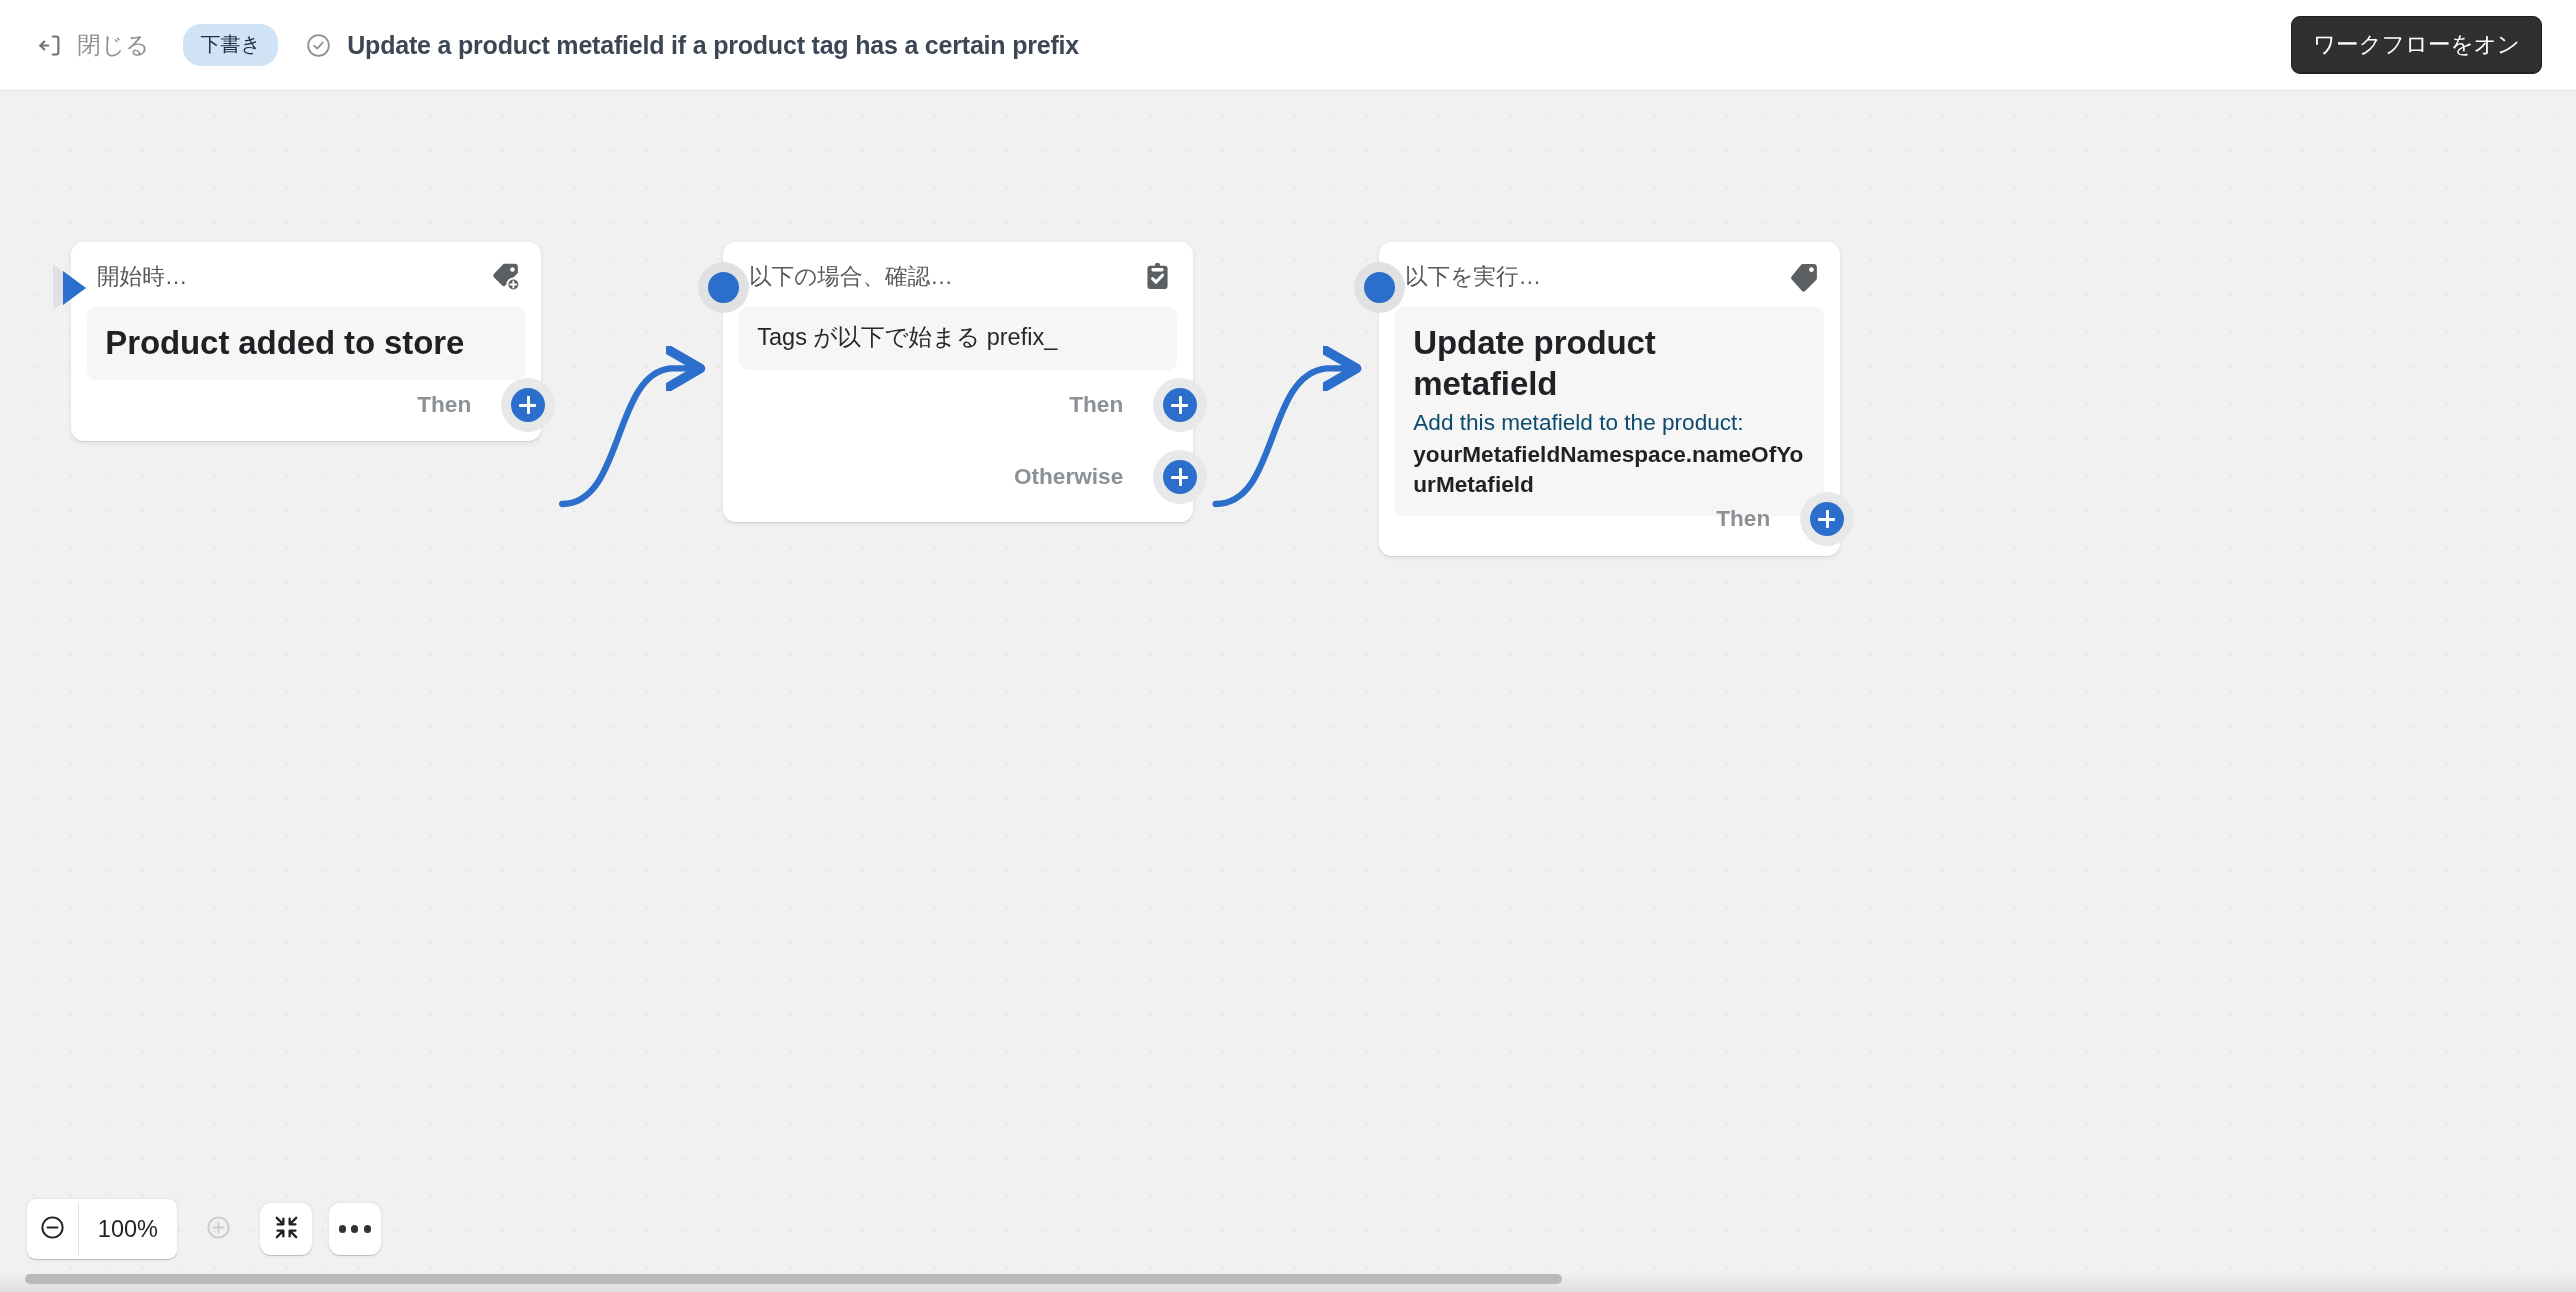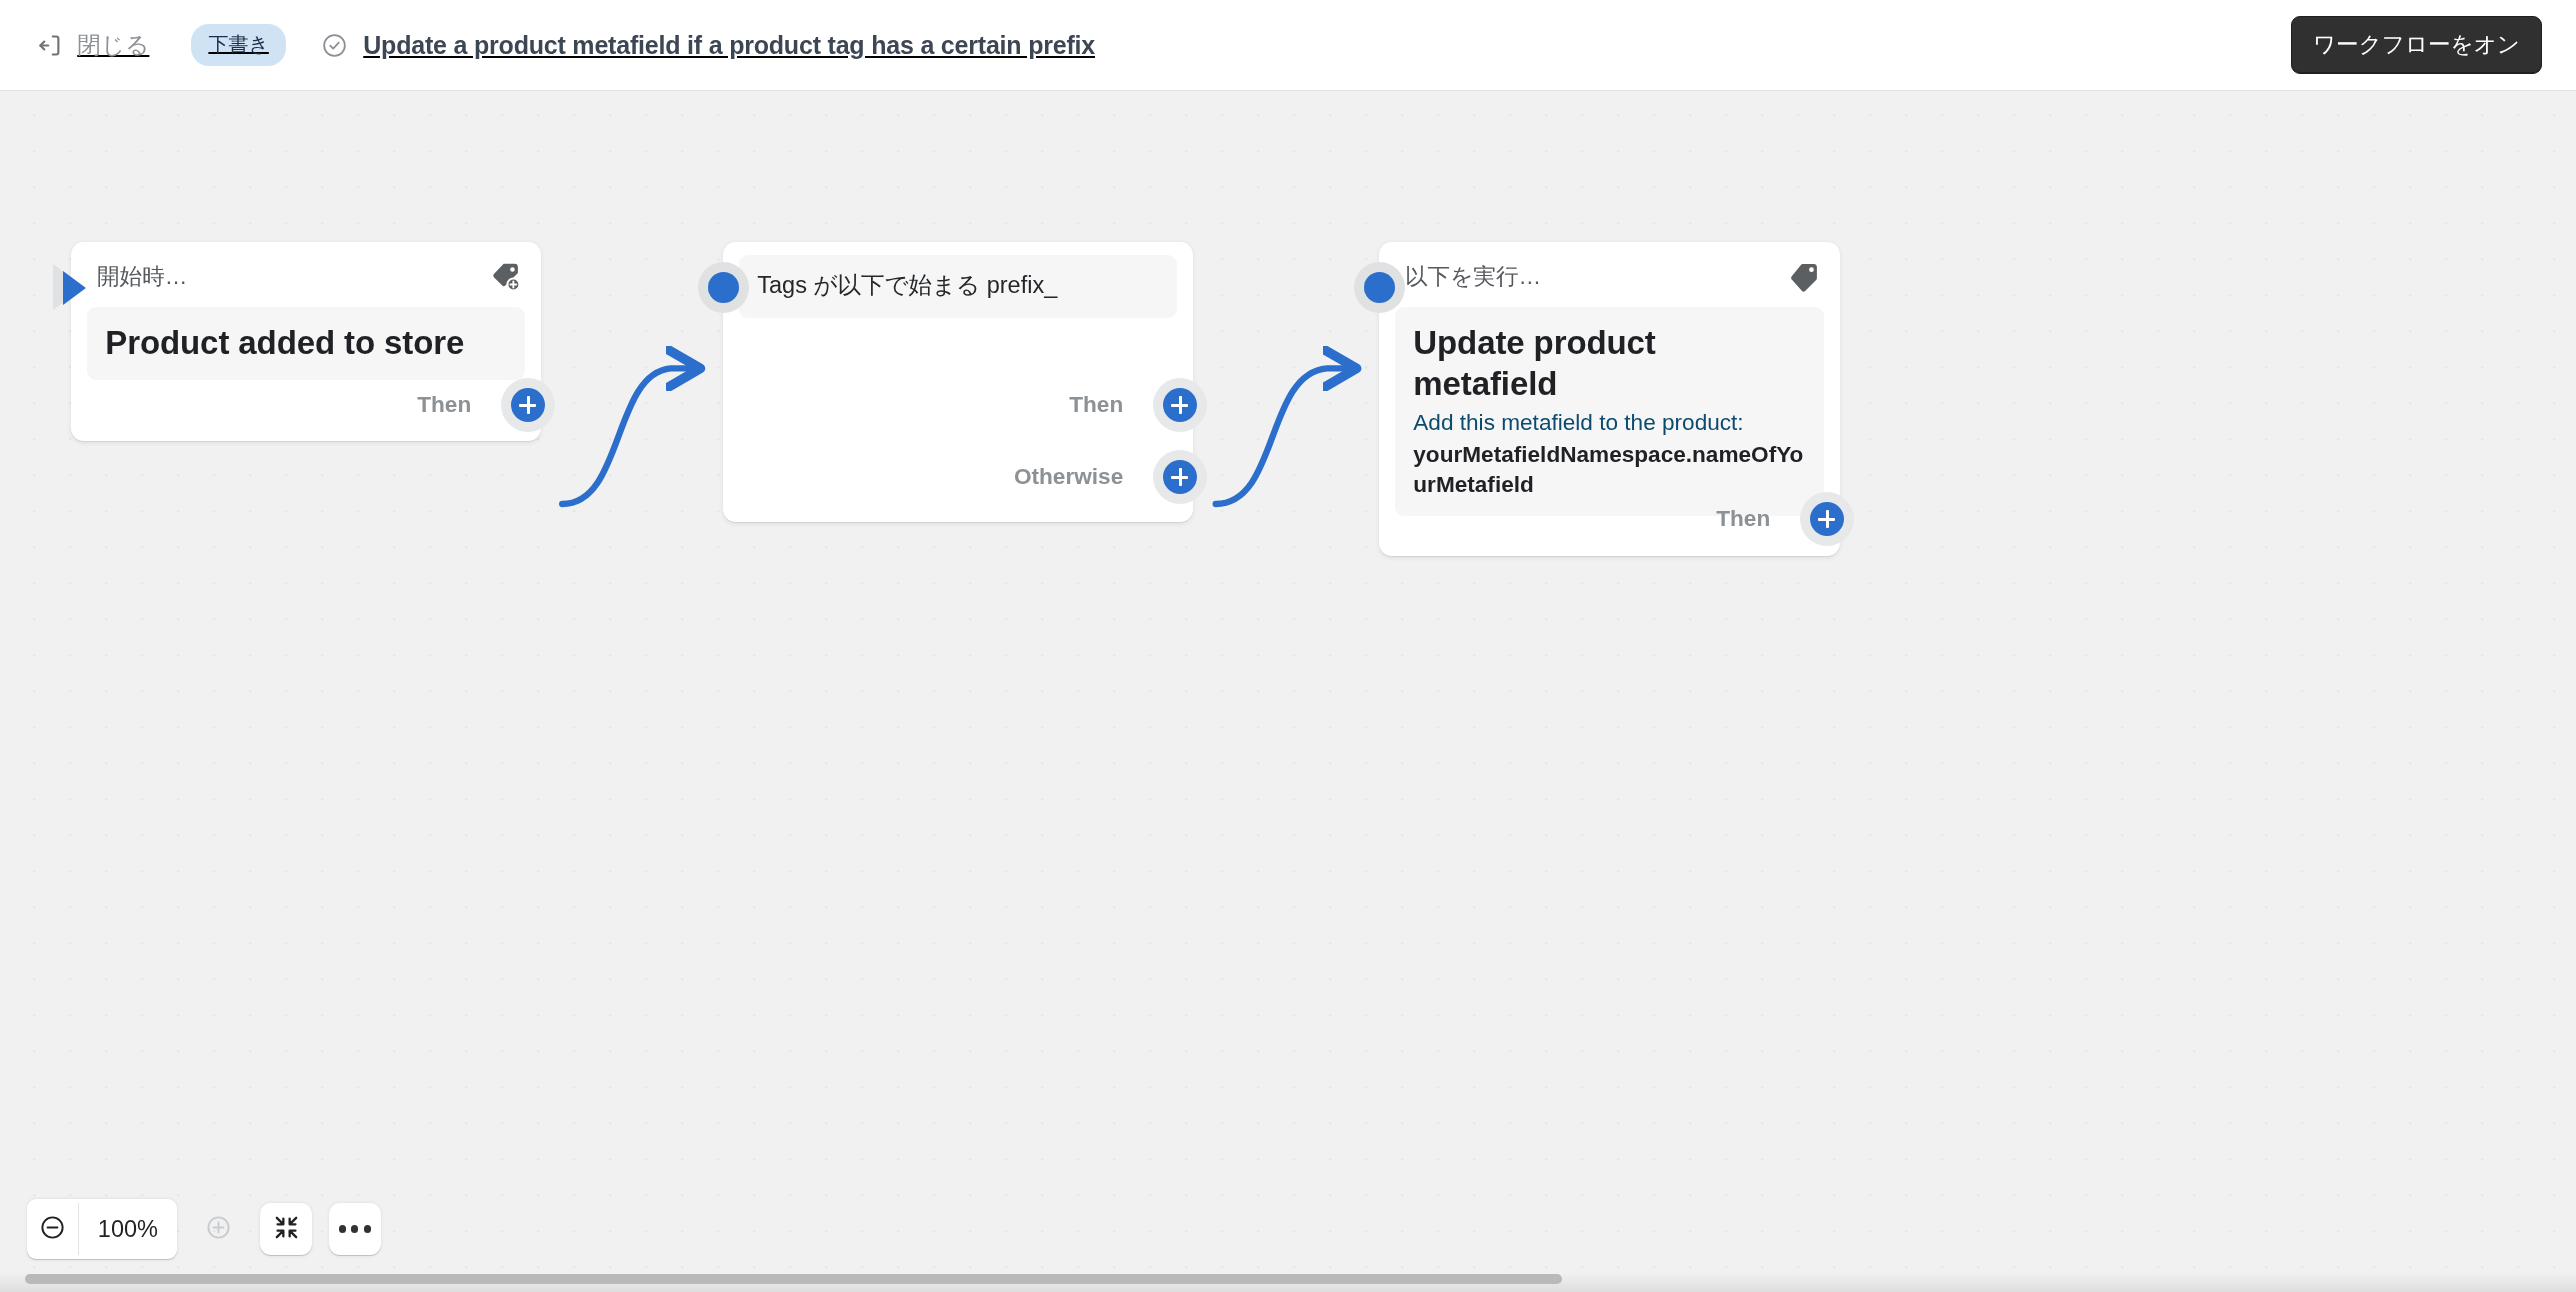--- a/index.html
+++ b/index.html
@@ -27,24 +27,23 @@
     height: 91px;
     background: #ffffff;
     border-bottom: 0.9px solid #e3e3e3;
     box-sizing: border-box;
     display: flex;
     align-items: center;
     padding: 0 34px 0 33px;
   }
   .topbar-left {
     display: flex;
-    gap: 8px;
+    gap: 0px;
     flex: 1 1 auto;
     min-width: 0;
-    text-decoration: underline;
   }
   .close-btn {
     display: flex;
     align-items: center;
     gap: 13.6px;
     padding: 5.4px 9px 5.4px 3.6px;
     border-radius: 7.2px;
     cursor: pointer;
     background: transparent;
     border: none;
@@ -414,20 +413,31 @@
       </div>
 
       <div class="entry-marker" style="left:-25px; top:20px; background:transparent;">
         <span class="entry-play-halo"></span>
         <span class="entry-play" style="position:relative;"></span>
       </div>
     </div>
 
     <div class="node" style="left:723px; top:151px; width:470px; height:280px;">
 
+      <div class="node-header">
+        <span class="node-header-title">以下の場合、確認…</span>
+        <span>
+          <svg class="node-type-icon" viewBox="0 0 24 24" fill="#5c5f62">
+            <rect x="4.2" y="3.6" width="15.6" height="18" rx="2.2"></rect>
+            <circle cx="12" cy="3.4" r="2"></circle>
+            <rect x="7.3" y="5.4" width="9.4" height="2.7" rx="1.1" fill="#ffffff"></rect>
+            <path d="M8.2 13.6l2.7 2.7 5-5.3" fill="none" stroke="#ffffff" stroke-width="2.4" stroke-linecap="round" stroke-linejoin="round"></path>
+          </svg>
+        </span>
+      </div>
 
       <div class="node-body">
         <div class="body-plain">Tags が以下で始まる prefix_</div>
       </div>
 
       <div class="port-row" style="top:136px;">
         <span class="port-label">Then</span>
         <span class="port-halo">
           <span class="port-plus"></span>
         </span>

